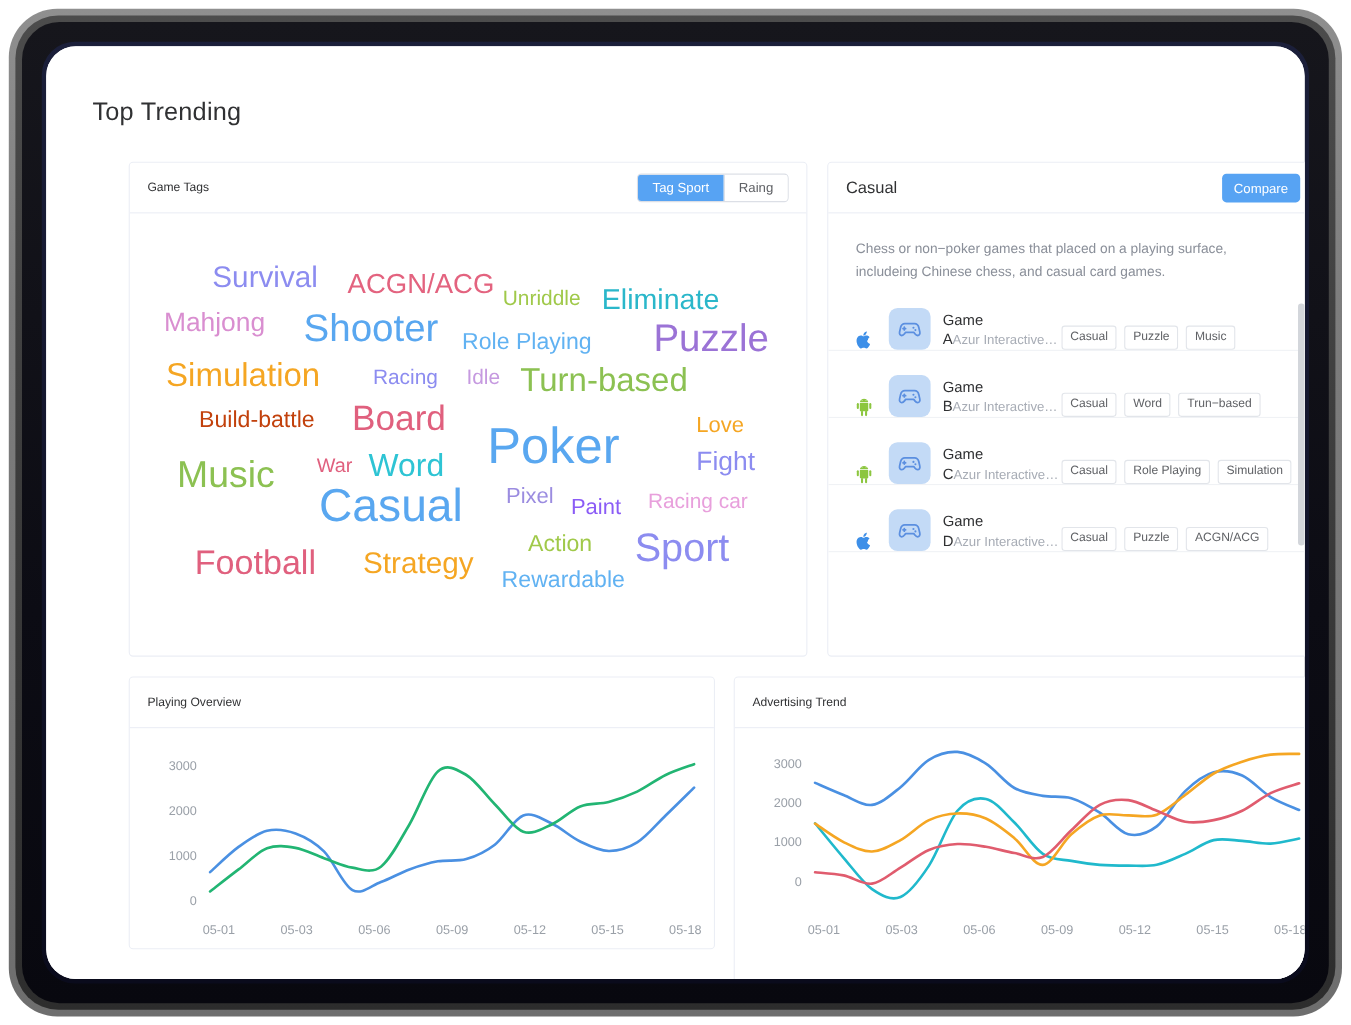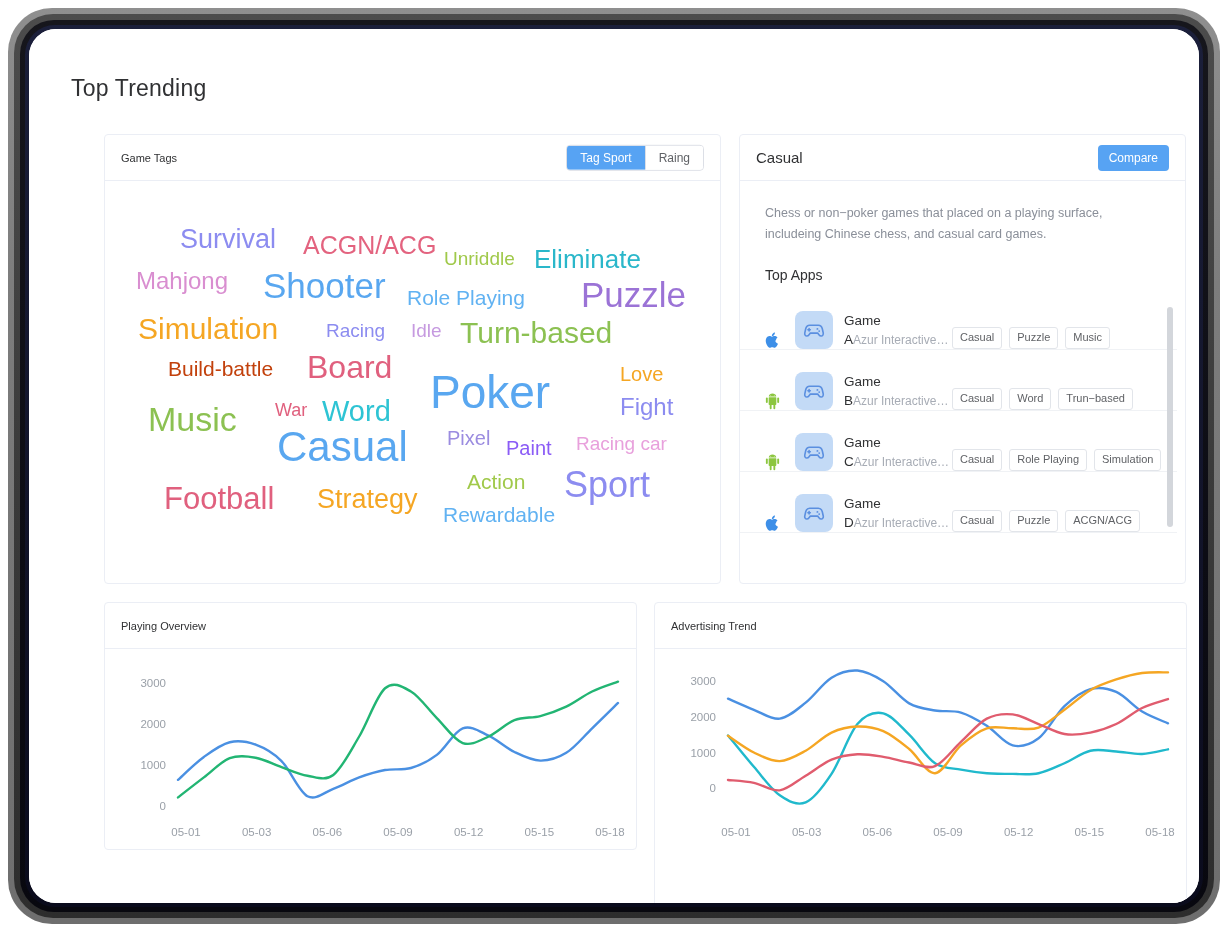--- a/index.html
+++ b/index.html
@@ -22,21 +22,21 @@
   #device-bezel-outer {
     width: 100%; height: 100%;
     border-radius: 39px;
     background: linear-gradient(180deg,#4c4c4c 0%, #3b3b3b 50%, #2d2d2d 100%);
     padding: 6px;
   }
   #device-bezel-mid {
     width: 100%; height: 100%;
     border-radius: 34px;
     background: linear-gradient(180deg,#16161c 0%, #0c0c14 60%, #08080f 100%);
-    padding: 5px;
+    padding: 18px;
   }
   #device-bezel-inner {
     width: 100%; height: 100%;
     border-radius: 30px;
     background: linear-gradient(180deg,#1b1f3a 0%, #12142a 55%, #0a0b1c 100%);
     padding: 4px;
   }
   #device-screen {
     width: 100%; height: 100%;
     border-radius: 27px;
@@ -289,21 +289,20 @@
                   <span class="tag" style="left: 338px; top: 323px; font-size: 21px; color: rgb(97, 178, 242);">Rewardable</span>
                 </div>
         </div>
 
         <div class="card" id="casual-card">
           <div class="card-header">
             <span class="card-title lg">Casual</span>
             <button id="compare-button">Compare</button>
           </div>
           <div id="casual-desc">Chess or non−poker games that placed on a playing surface, includeing Chinese chess, and casual card games.</div>
-          <div id="top-apps-label">Top Apps</div>
           <div id="app-list">
             <div id="app-rows">
                     <div class="app-row">
                       <span class="platform-icon">
                         <svg width="15" height="18" viewBox="0 0 20 24">
                           <path fill="#3d8fe8" d="M14.6 12.6c0-2.5 2-3.7 2.1-3.8-1.2-1.7-3-1.9-3.6-2-1.6-.2-3 .9-3.8.9-.8 0-2-.9-3.2-.9C4.4 6.8 2.7 7.8 1.8 9.4c-1.8 3.1-.5 7.8 1.3 10.3.9 1.3 1.9 2.7 3.2 2.6 1.3-.1 1.8-.8 3.3-.8 1.5 0 2 .8 3.3.8 1.4 0 2.2-1.3 3.1-2.6.6-.9 1-1.8 1.3-2.8-3.3-1.3-3.7-4.2-3.7-4.3z"></path>
                           <path fill="#3d8fe8" d="M12.2 5.2c.7-.9 1.2-2.1 1.1-3.3-1 0-2.3.7-3.1 1.6-.7.8-1.2 2-1.1 3.2 1.2.1 2.4-.6 3.1-1.5z"></path>
                         </svg>
                       </span>
                       <span class="app-thumb">

